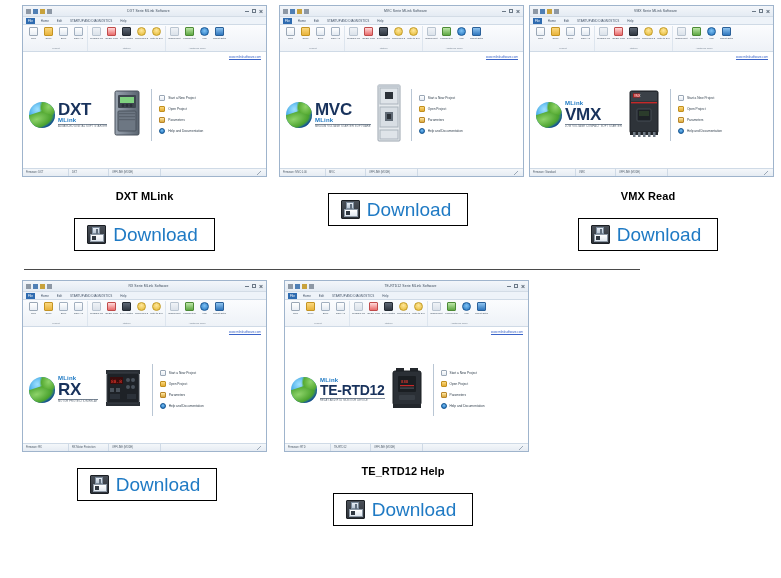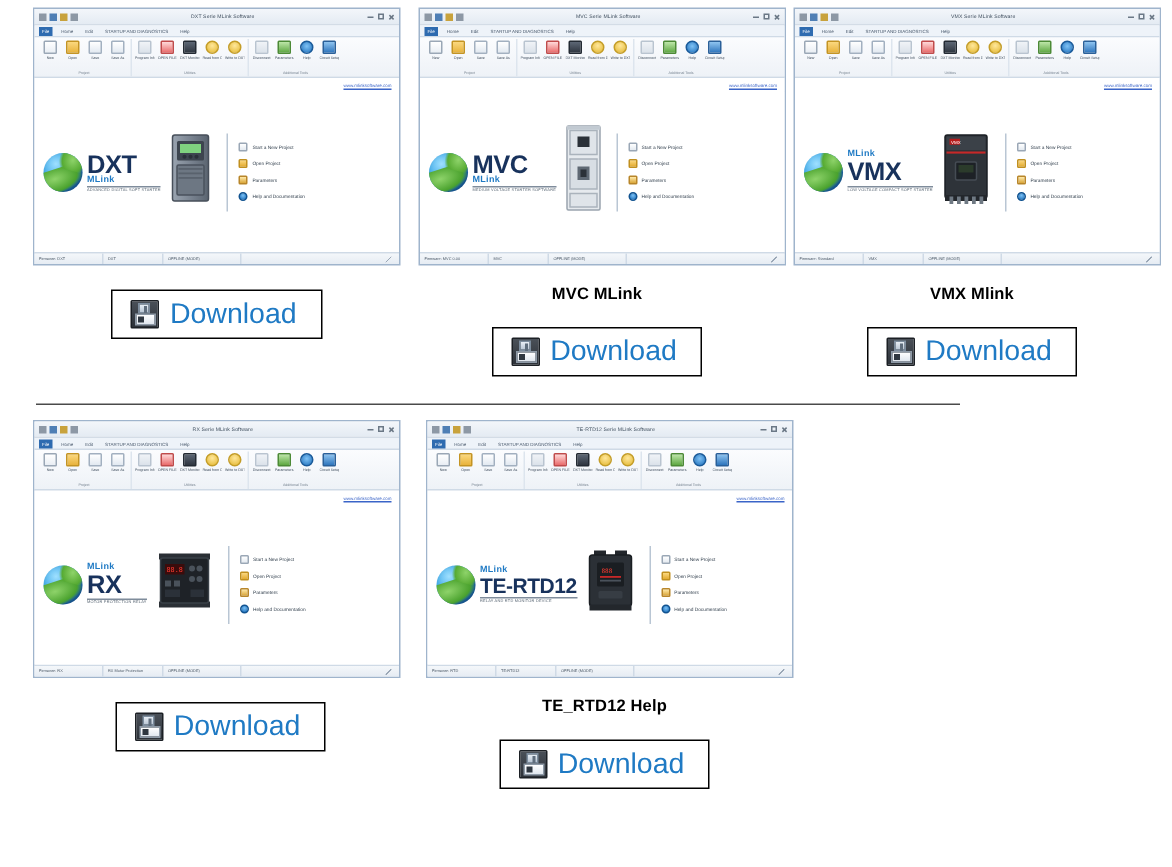--- a/index.html
+++ b/index.html
@@ -470,20 +470,21 @@
             <span class="scell" style="min-width: 46px;">Firmware: DXT</span>
             <span class="scell" style="min-width: 40px;">DXT</span>
             <span class="scell" style="min-width: 52px;">OFFLINE  (MODE)</span>
             <span class="scell grow">
               <span class="sgrip"></span>
             </span>
           </div>
 
     </div>
 
+    <div class="caption">DXT MLink</div>
 
     <div class="dl-wrap">
       <div class="dl-btn">
         <span class="floppy">
           <span class="shutter"></span>
               <span class="label"></span>
         </span>
         <span class="dl-text">Download</span>
       </div>
     </div>
@@ -646,21 +647,20 @@
             <span class="scell" style="min-width: 46px;">Firmware: MVC 0.00</span>
             <span class="scell" style="min-width: 40px;">MVC</span>
             <span class="scell" style="min-width: 52px;">OFFLINE  (MODE)</span>
             <span class="scell grow">
               <span class="sgrip"></span>
             </span>
           </div>
 
     </div>
 
-    <div class="caption">MVC MLink</div>
 
     <div class="dl-wrap">
       <div class="dl-btn">
         <span class="floppy">
           <span class="shutter"></span>
               <span class="label"></span>
         </span>
         <span class="dl-text">Download</span>
       </div>
     </div>
@@ -830,21 +830,21 @@
             <span class="scell" style="min-width: 46px;">Firmware: Standard</span>
             <span class="scell" style="min-width: 40px;">VMX</span>
             <span class="scell" style="min-width: 52px;">OFFLINE  (MODE)</span>
             <span class="scell grow">
               <span class="sgrip"></span>
             </span>
           </div>
 
     </div>
 
-    <div class="caption">VMX Mlink</div>
+    <div class="caption">VMX Read</div>
 
     <div class="dl-wrap">
       <div class="dl-btn">
         <span class="floppy">
           <span class="shutter"></span>
               <span class="label"></span>
         </span>
         <span class="dl-text">Download</span>
       </div>
     </div>

